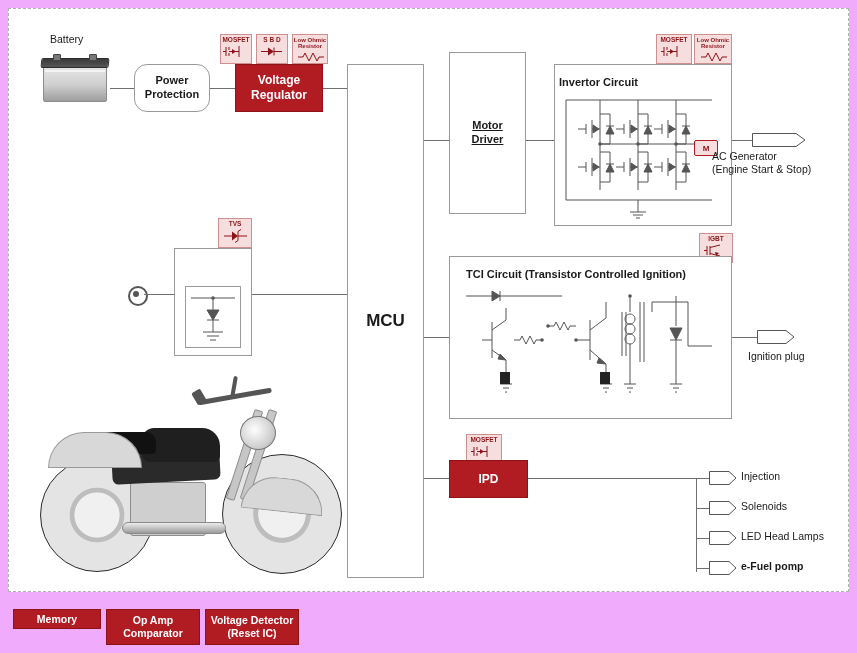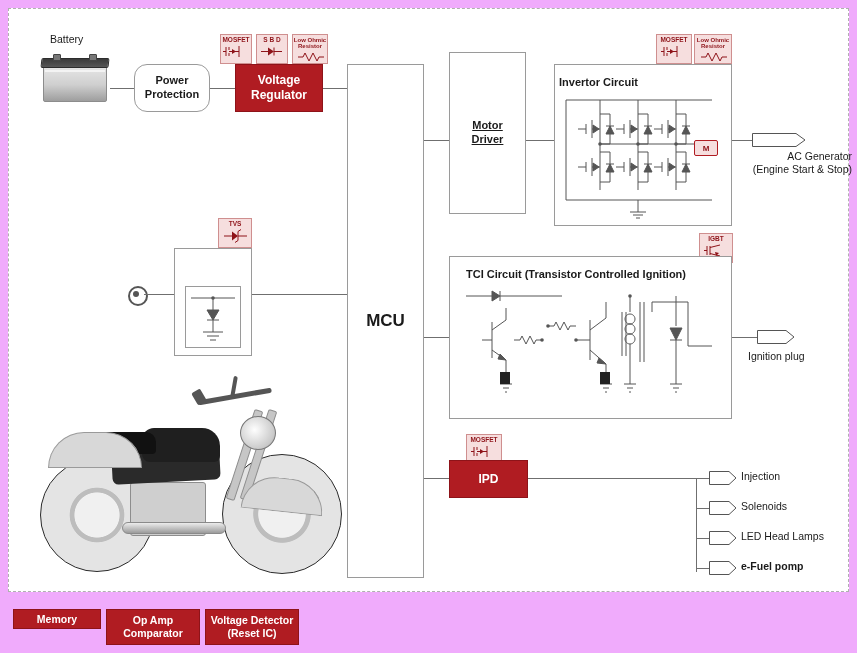--- a/index.html
+++ b/index.html
@@ -391,21 +391,21 @@
   </svg>
 
   <div class="motor-node" style="left:694px; top:140px; width:22px; height:14px;">
     <span>M</span>
   </div>
 
   <div class="abs line-h" style="left:732px; top:140px; width:22px;"></div>
   <svg class="flag" style="left:752px; top:131px; width:54px; height:18px;" viewBox="0 0 54 18">
     <polygon points="0.5,2.5 44,2.5 53,9 44,15.5 0.5,15.5" fill="#ffffff" stroke="#555" stroke-width="1"></polygon>
   </svg>
-  <div class="out-label" style="left:712px; top:150px; text-align:right; width:140px;">
+  <div class="out-label" style="left:712px; top:150px; text-align:left; width:140px;">
     <div>AC Generator</div>
     <div>(Engine Start &amp; Stop)</div>
   </div>
 
   <div class="abs tag" style="left:218px; top:218px; width:34px; height:30px;">
     <span>TVS</span>
     <svg class="sym" width="28" height="14" viewBox="0 0 28 14" style="margin-left:3px;">
       <line x1="2" y1="7" x2="10" y2="7" stroke="#8e1319" stroke-width="1"></line>
       <polygon points="10,2.5 10,11.5 16,7" fill="#8e1319"></polygon>
       <line x1="16" y1="2.5" x2="16" y2="11.5" stroke="#8e1319" stroke-width="1"></line>

